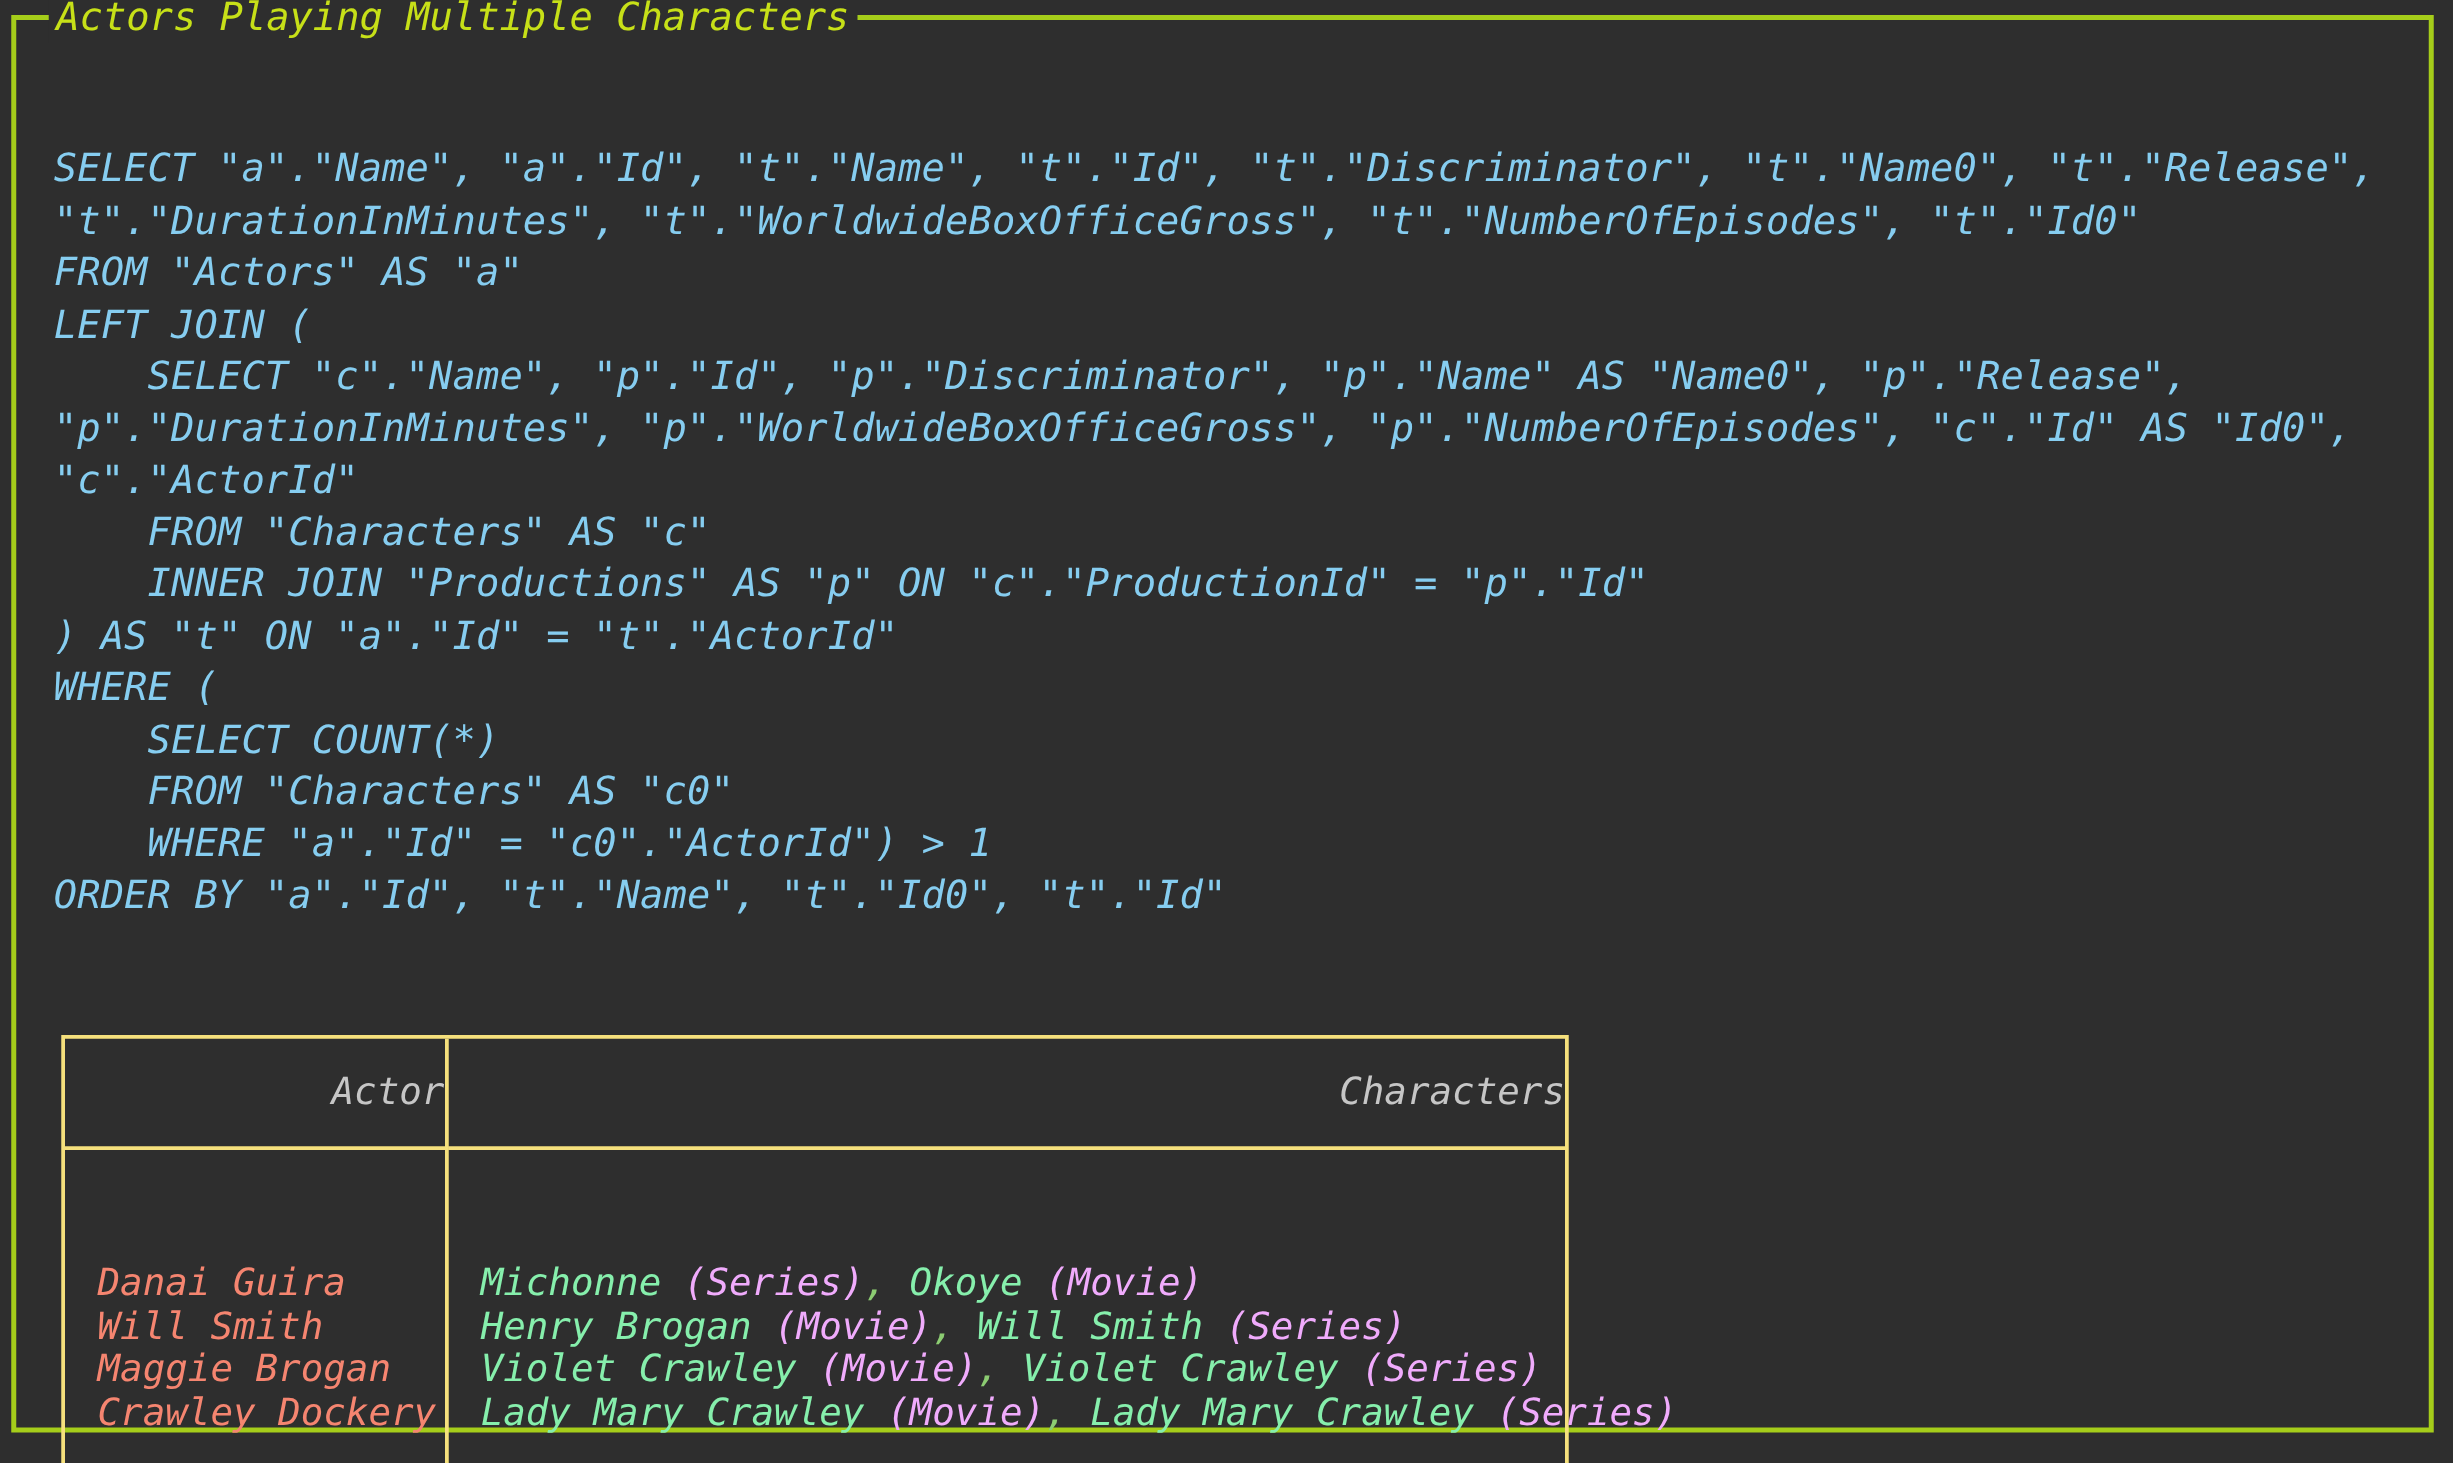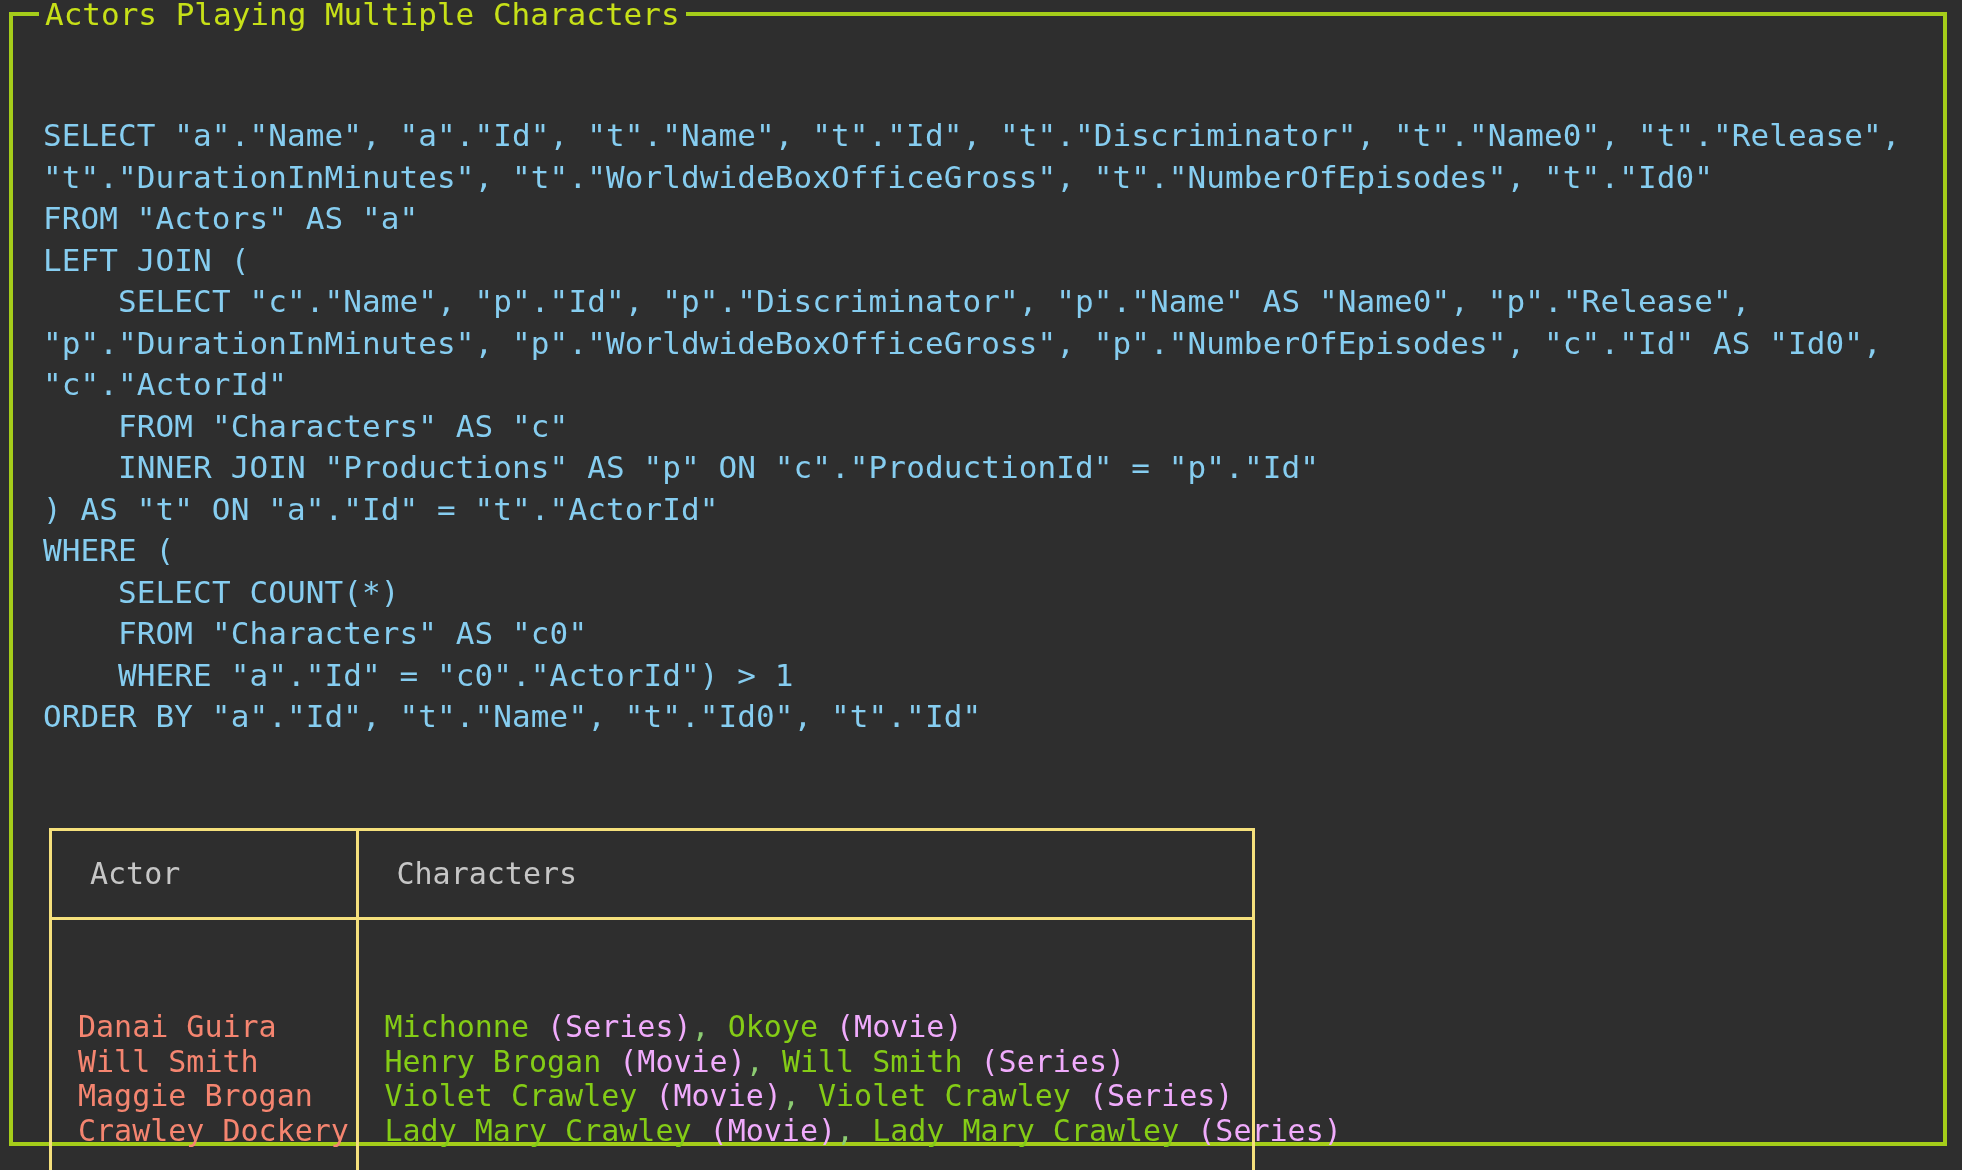--- a/index.html
+++ b/index.html
@@ -17,20 +17,21 @@
   
   .panel {
     position: absolute;
     left: 9px;
     top: 12px;
     width: 1938px;
     height: 1134px;
     box-sizing: border-box;
     border: 4px solid #a5cd1a;
     background: #2e2e2e;
+    font-style: italic;
   }
   .panel-title {
     position: absolute;
     left: 26px;
     top: -22px;
     padding: 0 6px;
     background: #2e2e2e;
     color: #c7e018;
     font-size: 31px;
     line-height: 40px;
@@ -74,37 +75,38 @@
     text-align: left;
     vertical-align: top;
     padding: 0;
   }
   .results thead th {
     border-bottom: 3px solid #f5e07c;
     padding: 26px 0 26px 38px;
     color: #c6c6c6;
     font-weight: normal;
     white-space: pre;
+    text-align: right;
   }
   .results thead th.col-sep,
   .results tbody td.col-sep {
     border-right: 3px solid #f5e07c;
   }
   .results tbody td {
     padding: 22px 0 24px 26px;
     white-space: pre;
   }
   .cell-lines { display: block; }
   .cell-lines span.line {
     display: block;
     line-height: 34.5px;
     white-space: pre;
   }
   .actor-name { color: #f58570; }
-  .char-name  { color: #84cc16; }
+  .char-name  { color: #86efac; }
   .char-kind  { color: #f0abfc; }
   .char-sep   { color: #8ccc72; }
 </style>
 </head>
 <body>
 
 <div class="panel">
 
   <div class="panel-title">Actors Playing Multiple Characters</div>
 

